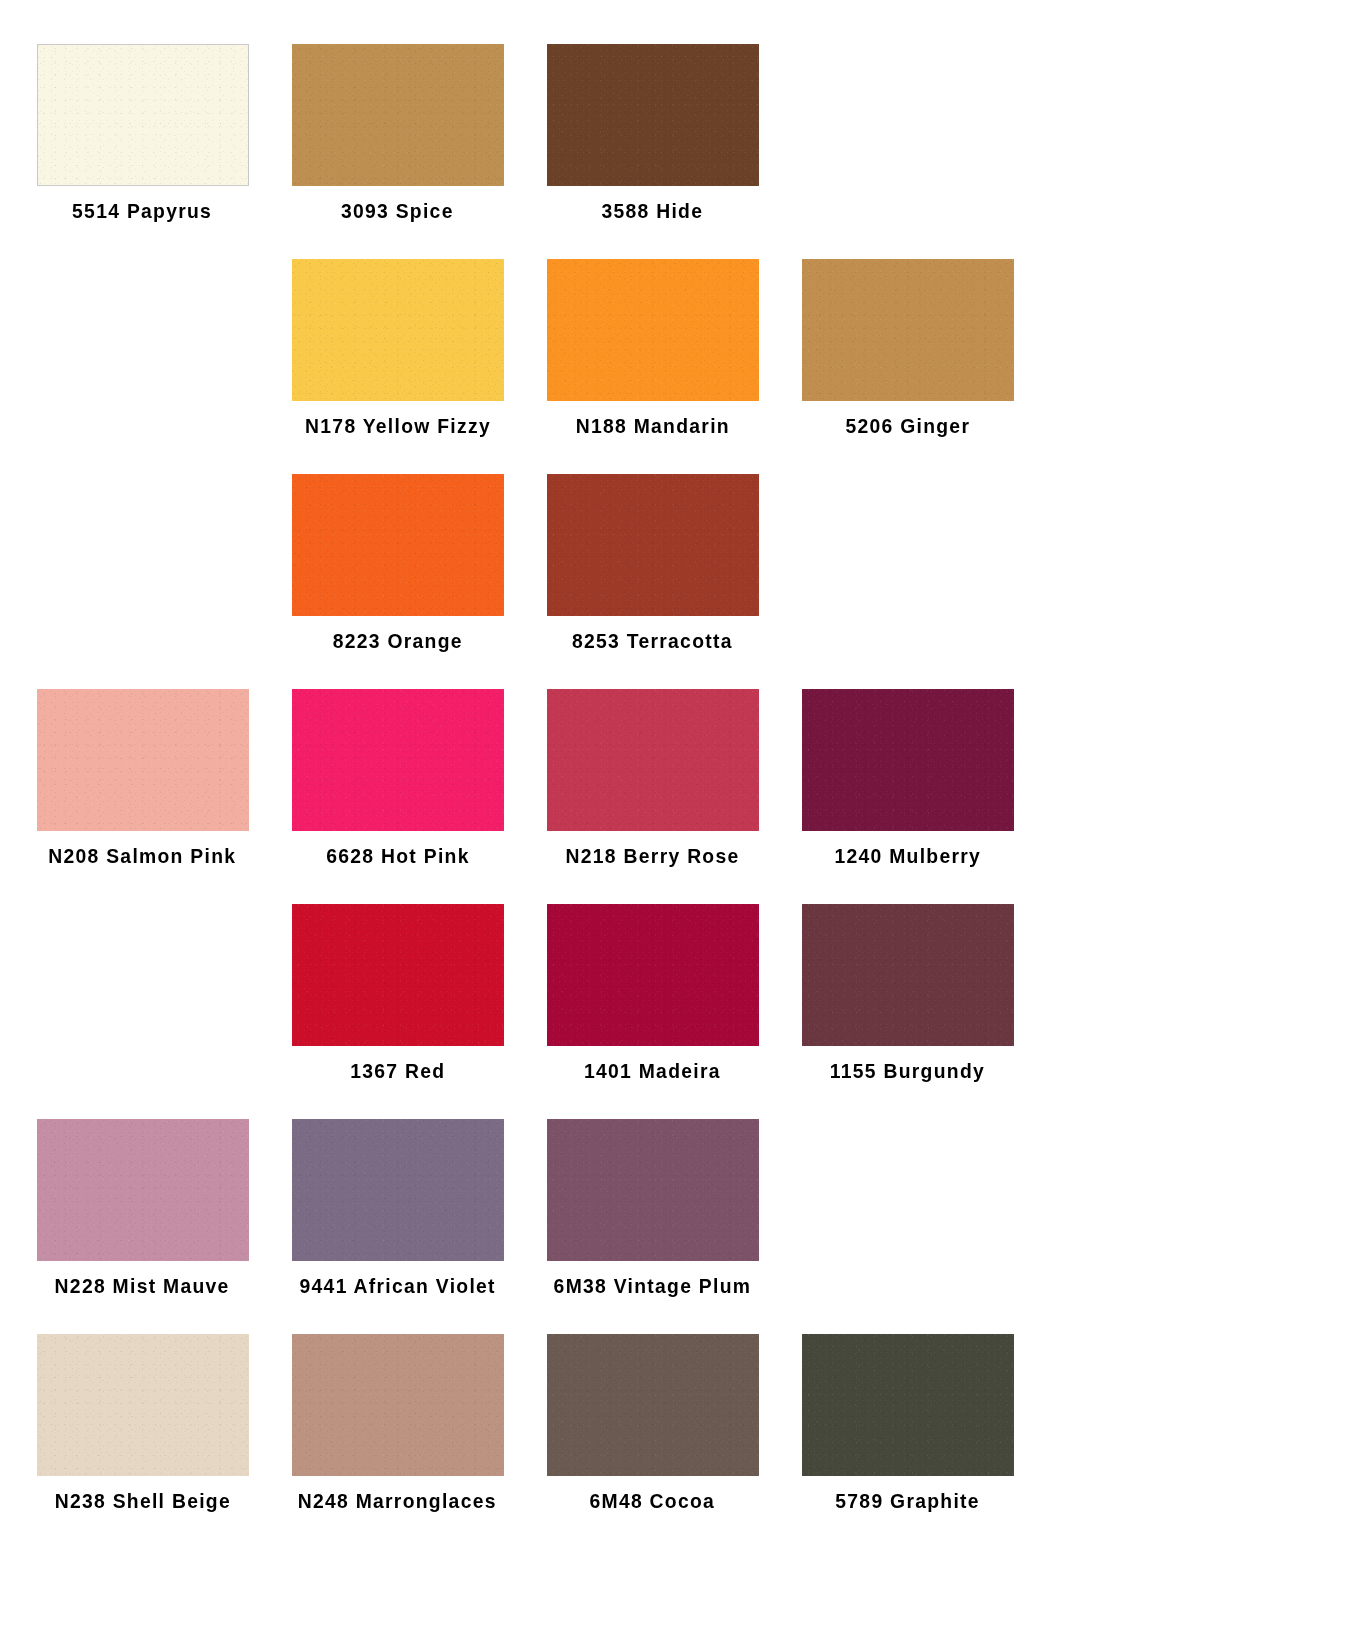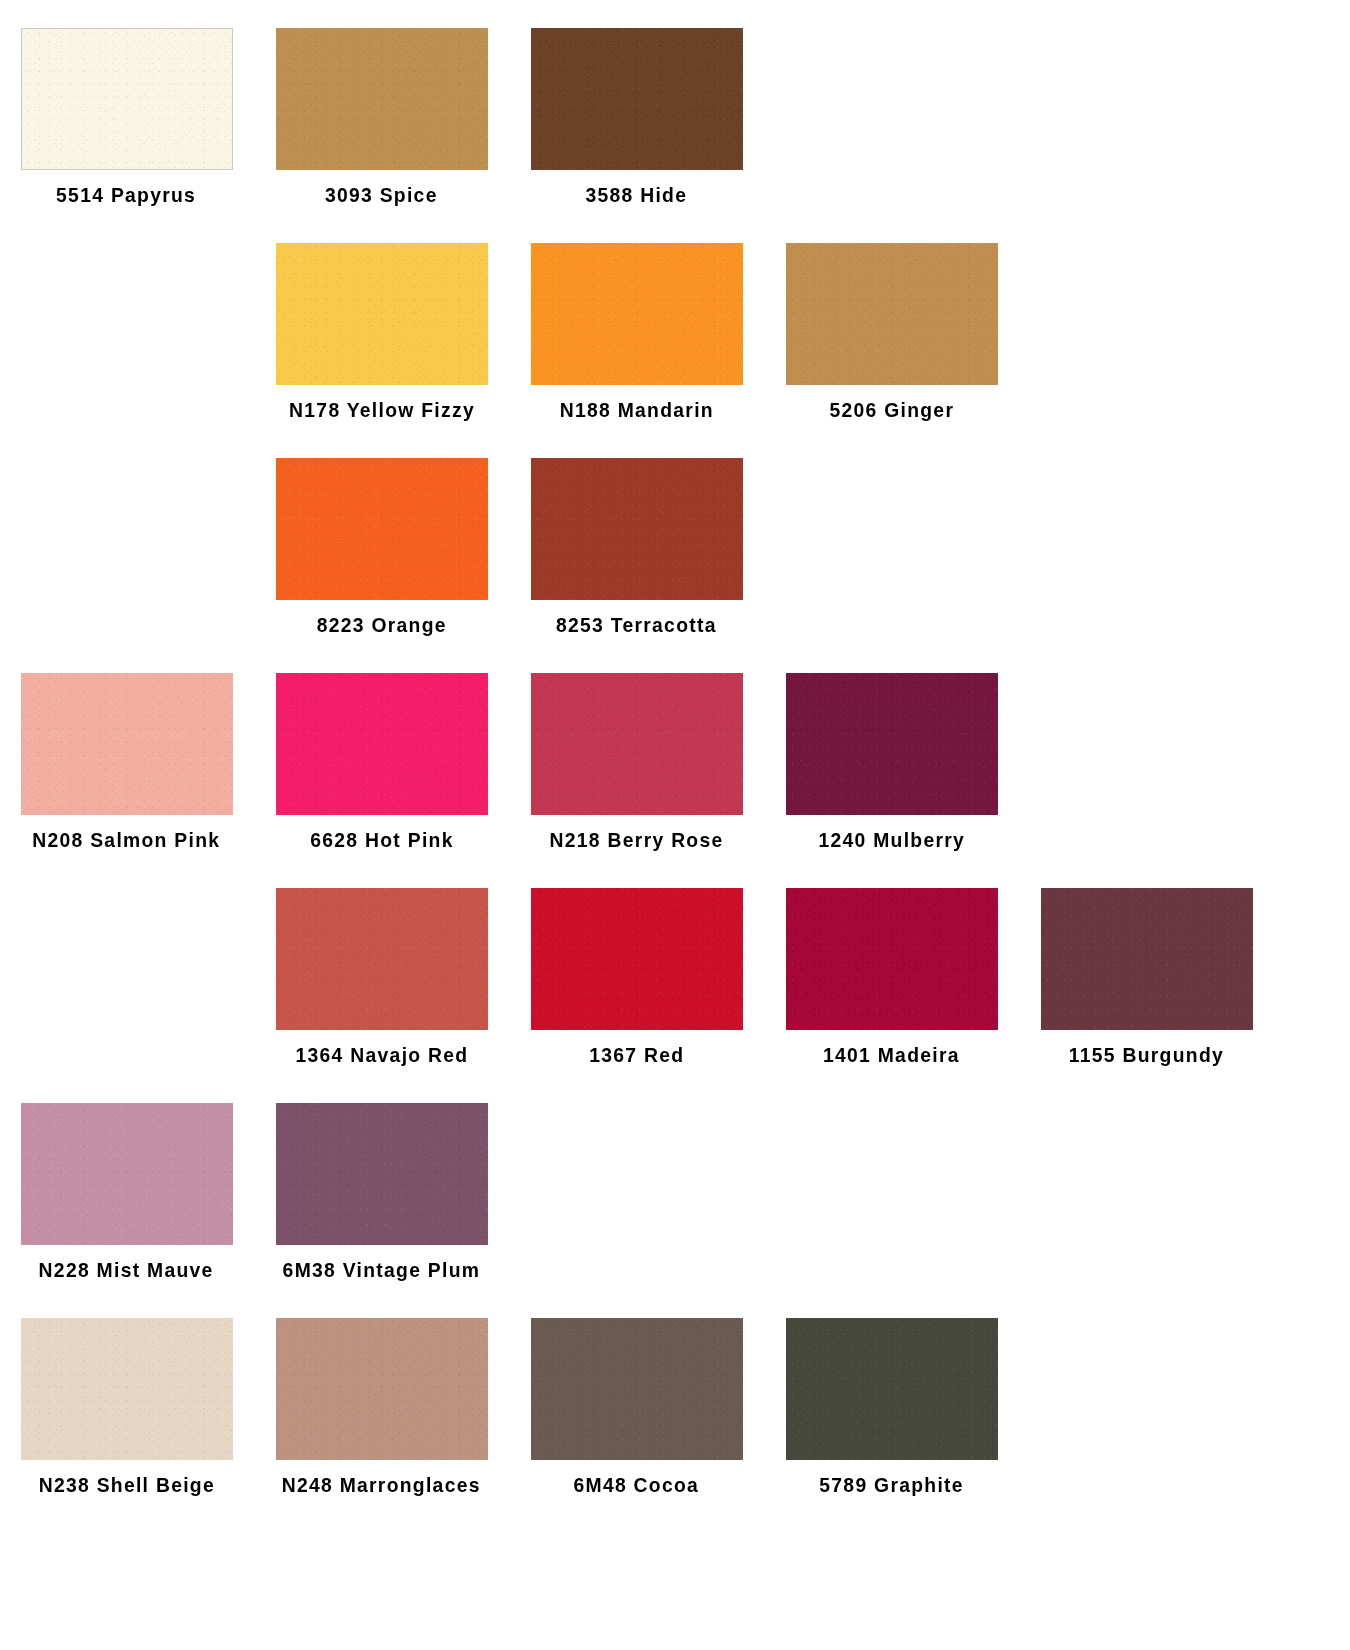--- a/index.html
+++ b/index.html
@@ -13,21 +13,21 @@
     width: 1350px;
     height: 1650px;
     font-family: "Liberation Sans", sans-serif;
     overflow: hidden;
     position: relative;
   }
 
   .chart {
     width: 1106px;
     height: 1650px;
-    padding: 0;
+    padding: 16px;
     position: relative;
     border-radius: 31px;
   }
 
   .swatch-row {
     display: flex;
     width: 1350px;
     height: 215px;
     align-items: flex-start;
   }
@@ -219,26 +219,20 @@
     </div>
     <div class="swatch-row">
       <div class="cell empty">
         <div class="chip-wrap">
           <div class="chip" style="background-color: rgb(255, 255, 255);"></div>
         </div>
         <div class="chip-label"></div>
       </div>
       <div class="cell">
         <div class="chip-wrap">
-          <div class="chip" style="background-color: rgb(199, 84, 73);"></div>
-        </div>
-        <div class="chip-label">1364 Navajo Red</div>
-      </div>
-      <div class="cell">
-        <div class="chip-wrap">
           <div class="chip" style="background-color: rgb(205, 14, 42);"></div>
         </div>
         <div class="chip-label">1367 Red</div>
       </div>
       <div class="cell">
         <div class="chip-wrap">
           <div class="chip" style="background-color: rgb(165, 7, 57);"></div>
         </div>
         <div class="chip-label">1401 Madeira</div>
       </div>
@@ -251,20 +245,26 @@
     </div>
     <div class="swatch-row">
       <div class="cell">
         <div class="chip-wrap">
           <div class="chip" style="background-color: rgb(196, 143, 165);"></div>
         </div>
         <div class="chip-label">N228 Mist Mauve</div>
       </div>
       <div class="cell">
         <div class="chip-wrap">
+          <div class="chip" style="background-color: rgb(123, 107, 132);"></div>
+        </div>
+        <div class="chip-label">9441 African Violet</div>
+      </div>
+      <div class="cell">
+        <div class="chip-wrap">
           <div class="chip" style="background-color: rgb(123, 82, 103);"></div>
         </div>
         <div class="chip-label">6M38 Vintage Plum</div>
       </div>
     </div>
     <div class="swatch-row">
       <div class="cell">
         <div class="chip-wrap">
           <div class="chip" style="background-color: rgb(229, 215, 196);"></div>
         </div>

